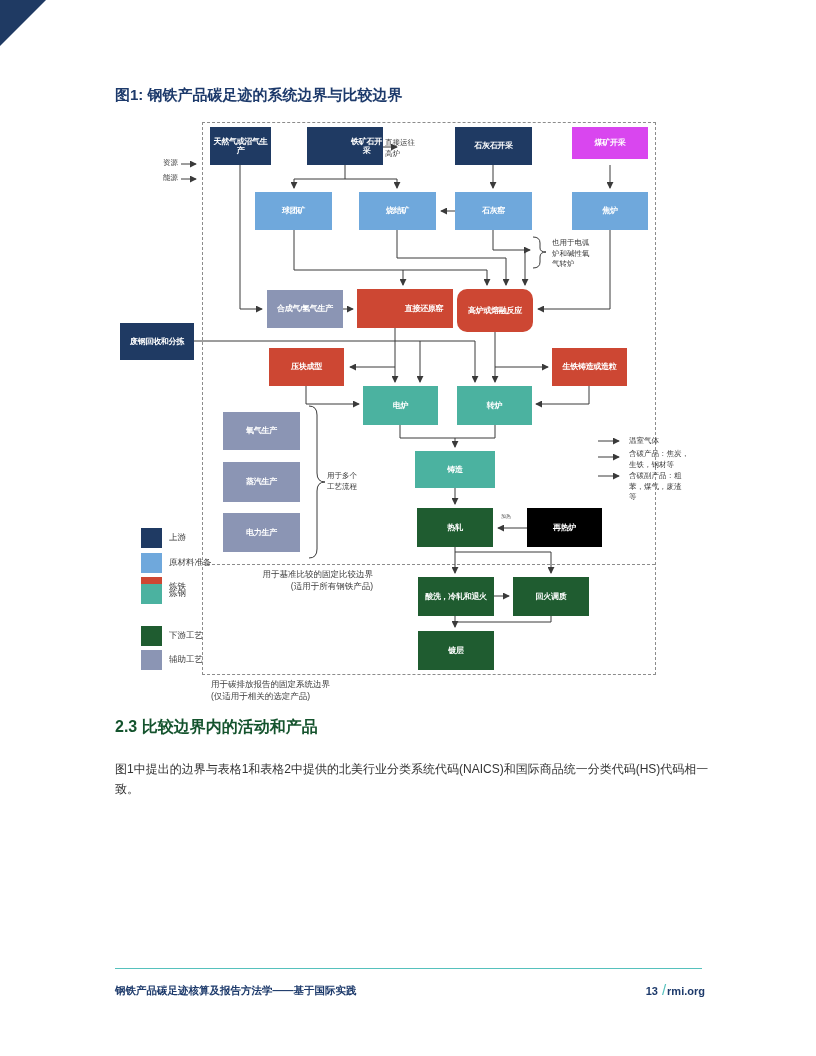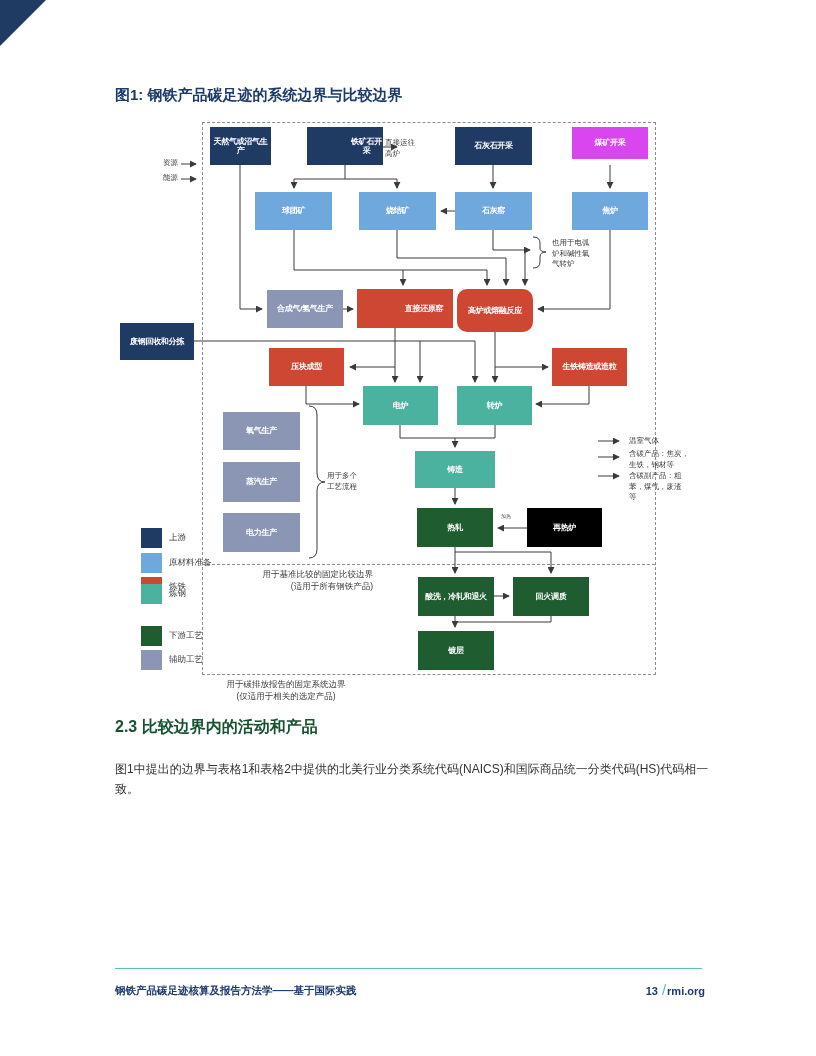--- a/index.html
+++ b/index.html
@@ -145,21 +145,21 @@
 工艺流程</div>
     <div class="dlabel" style="left: 629px; top: 436px; width: 62px; text-align: left;">温室气体</div>
     <div class="dlabel" style="left: 629px; top: 449px; width: 68px; text-align: left;">含碳产品：焦炭，
 生铁，钢材等</div>
     <div class="dlabel" style="left: 629px; top: 471px; width: 64px; text-align: left;">含碳副产品：粗
 苯，煤气，废渣
 等</div>
     <div class="dlabel xs" style="left: 501px; top: 514px; width: 16px; text-align: left;">加热</div>
     <div class="dlabel md" style="left: 226px; top: 569px; width: 140px; text-align: right; margin-left: 7px;">用于基准比较的固定比较边界
 (适用于所有钢铁产品)</div>
-    <div class="dlabel md" style="left: 211px; top: 679px; width: 150px; text-align: center;">用于碳排放报告的固定系统边界
+    <div class="dlabel md" style="left: 211px; top: 679px; width: 150px; text-align: left;">用于碳排放报告的固定系统边界
 (仅适用于相关的选定产品)</div>
     <div class="legend-item" style="top: 528px;">
       <span class="legend-swatch" style="background: rgb(31, 58, 99);"></span>
       <span class="legend-label">上游</span>
     </div>
     <div class="legend-item" style="top: 553px;">
       <span class="legend-swatch" style="background: rgb(111, 168, 220);"></span>
       <span class="legend-label">原材料准备</span>
     </div>
     <div class="legend-item" style="top: 577px;">

